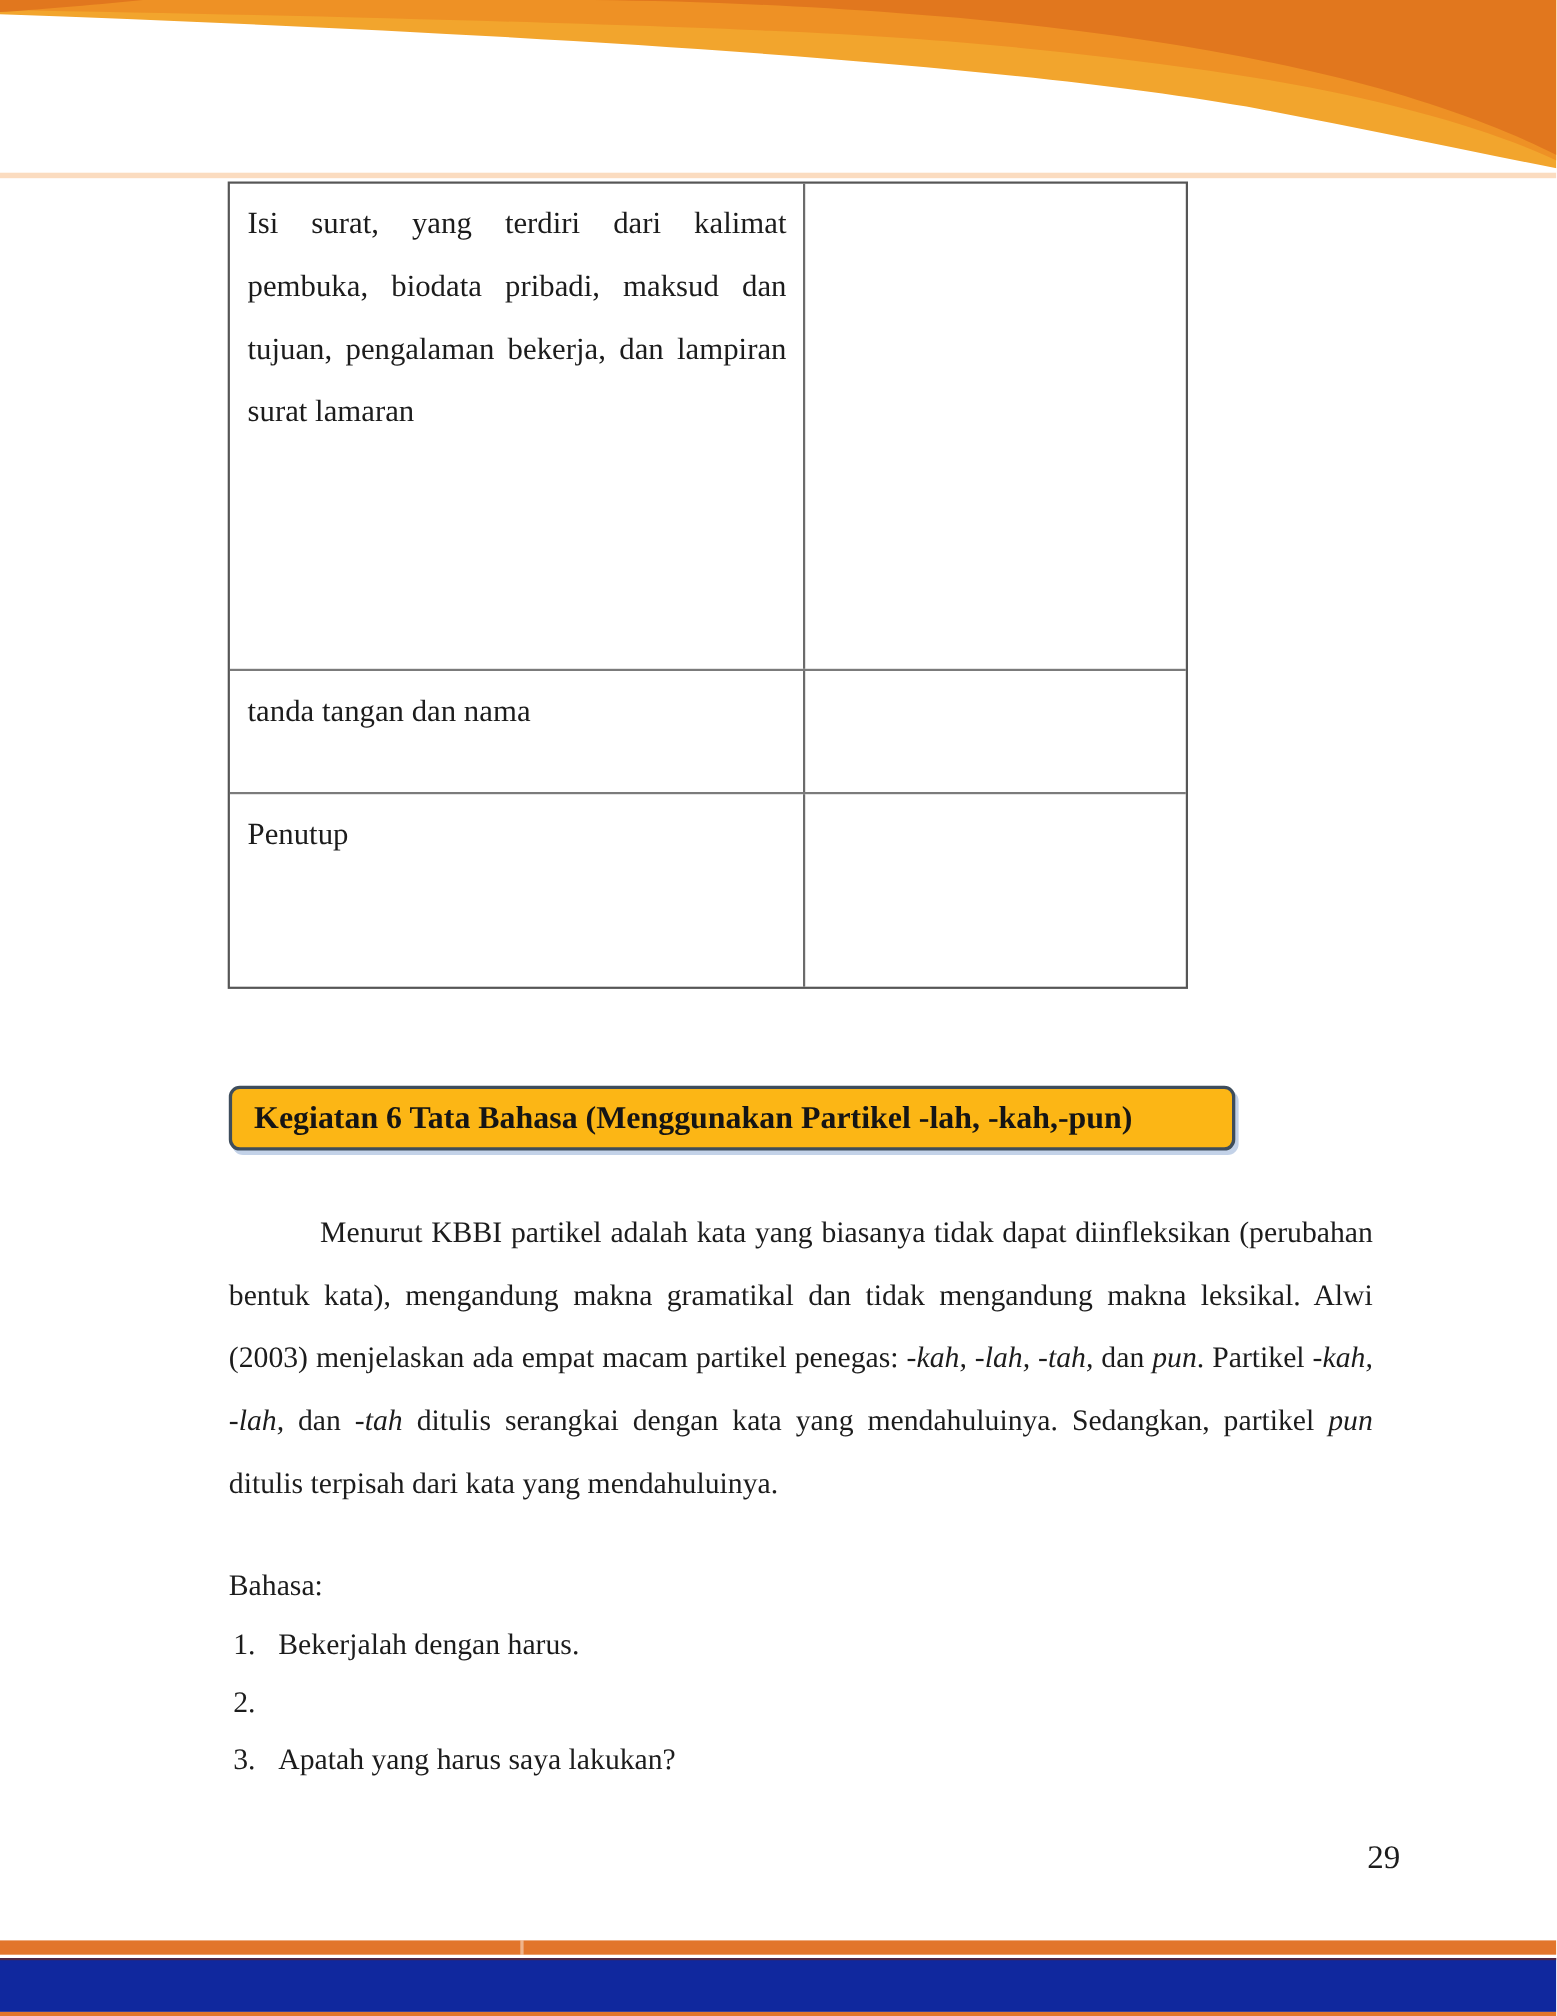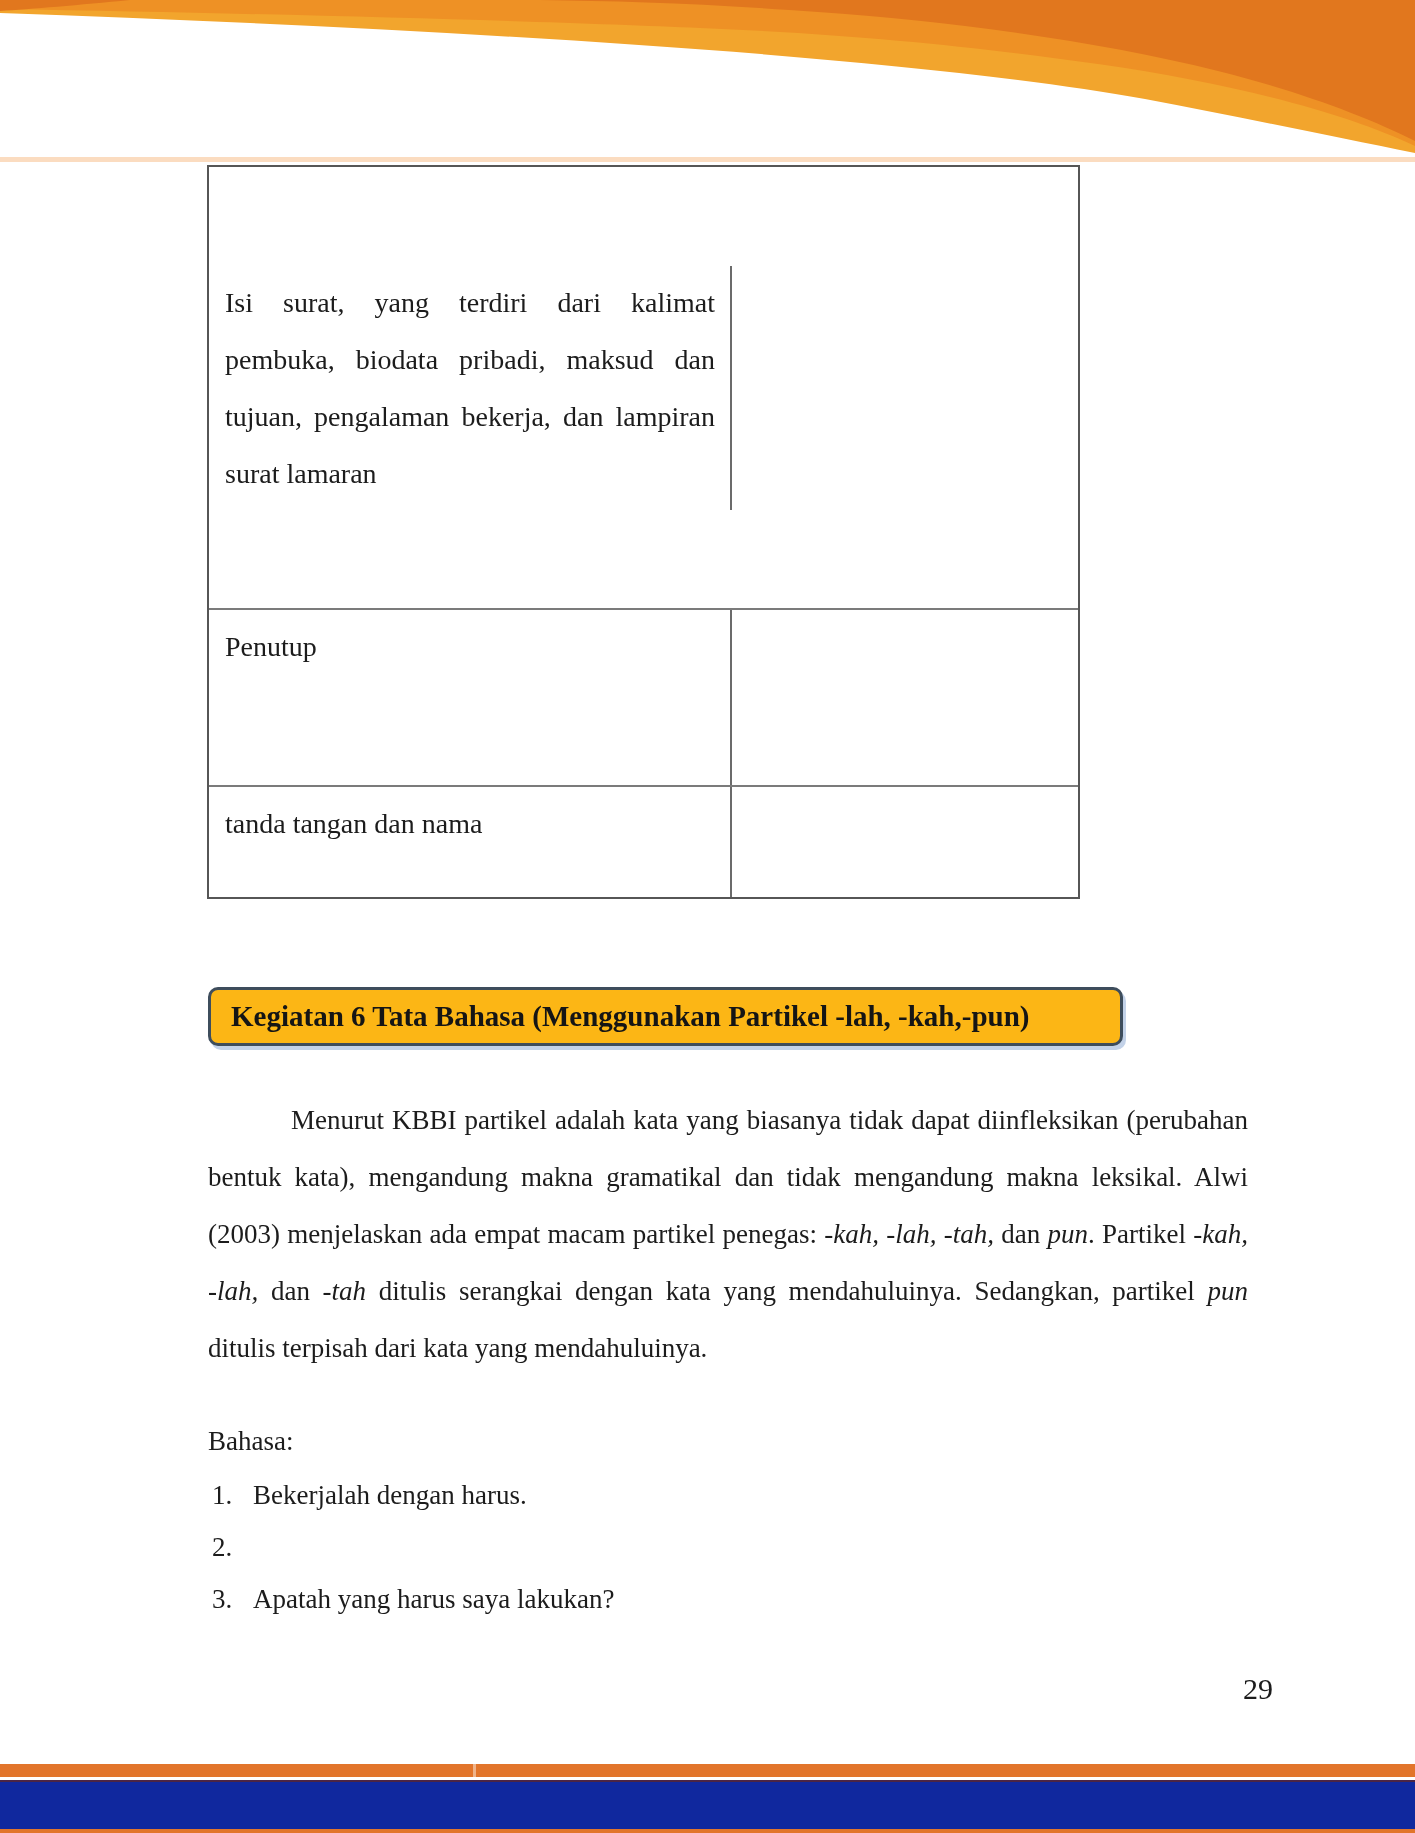--- a/index.html
+++ b/index.html
@@ -38,21 +38,21 @@
   .t-row + .t-row { border-top: 2px solid #7b7b7b; }
   .t-cell-left {
     width: 523px;
     padding: 8px 15px 8px 16px;
     font-size: 28px;
     line-height: 57px;
     text-align: justify;
     border-right: 2px solid #6b6b6b;
   }
   .t-cell-right { flex: 1; }
-  .t-row-1 { height: 441px; align-items: center; }
+  .t-row-1 { height: 441px; }
   .t-row-2 { height: 177px; }
   .t-row-3 { height: 112px; }
 
   
   .banner {
     position: absolute;
     left: 208px; top: 987px;
     width: 915px; height: 59px;
     border-radius: 10px;
     border: 3px solid #3e4d5c;
@@ -138,26 +138,26 @@
     <path d="M1415 0 V141 C1368 117 1298 91 1218 71 C1098 41 948 21 818 12 C712 4 622 1 540 0 Z" style="fill: rgb(225, 119, 30);"></path>
     <path d="M0 0 L130 0 C80 5 30 9 0 11 Z" style="fill: rgb(225, 119, 30);"></path>
   </svg>
   <div class="header-rule" style="background-color: rgb(251, 220, 192);"></div>
 
   <div class="doc-table">
     <div class="t-row t-row-1">
       <div class="t-cell-left">Isi surat, yang terdiri dari kalimat pembuka, biodata pribadi, maksud dan tujuan, pengalaman bekerja, dan lampiran surat lamaran</div>
       <div class="t-cell-right"></div>
     </div>
+    <div class="t-row t-row-3">
+      <div class="t-cell-left">tanda tangan dan nama</div>
+      <div class="t-cell-right"></div>
+    </div>
     <div class="t-row t-row-2">
       <div class="t-cell-left">Penutup</div>
-      <div class="t-cell-right"></div>
-    </div>
-    <div class="t-row t-row-3">
-      <div class="t-cell-left">tanda tangan dan nama</div>
       <div class="t-cell-right"></div>
     </div>
   </div>
 
   <div class="banner" style="background-color: rgb(252, 182, 21); border-color: rgb(62, 77, 92); box-shadow: rgb(195, 210, 232) 3px 4px 0px;">
     <span>Kegiatan 6 Tata Bahasa (Menggunakan Partikel -lah, -kah,-pun)</span>
   </div>
 
   <p class="body-par"><span>Menurut KBBI partikel adalah kata yang biasanya tidak dapat diinfleksikan (perubahan bentuk kata), mengandung makna gramatikal dan tidak mengandung makna leksikal. Alwi (2003) menjelaskan ada empat macam partikel penegas: </span><i>-kah, -lah, -tah,</i><span> dan </span><i>pun</i><span>. Partikel </span><i>-kah, -lah,</i><span> dan </span><i>-tah</i><span> ditulis serangkai dengan kata yang mendahuluinya. Sedangkan, partikel </span><i>pun</i><span> ditulis terpisah dari kata yang mendahuluinya.</span></p>
 

